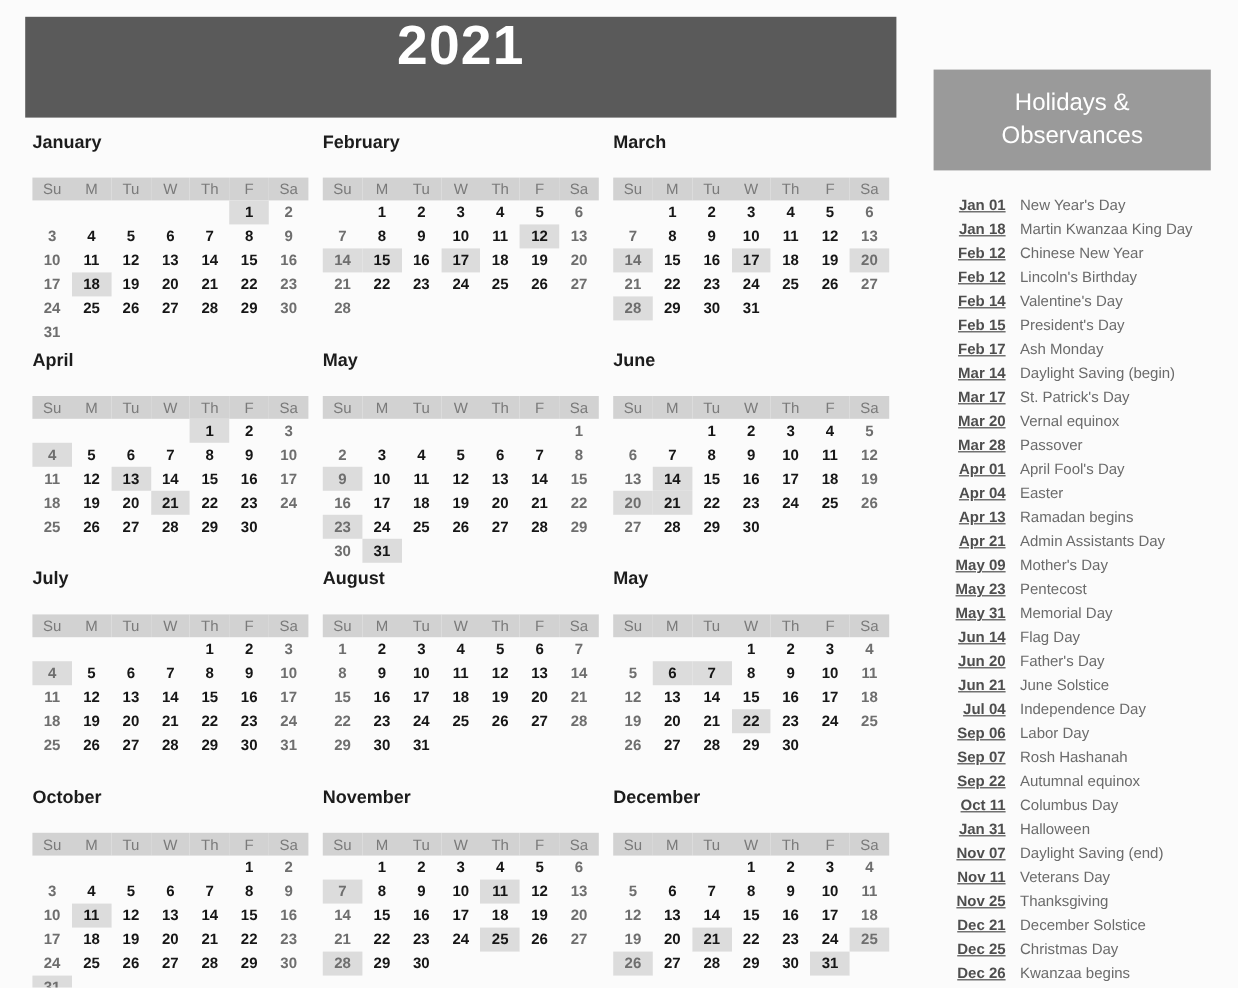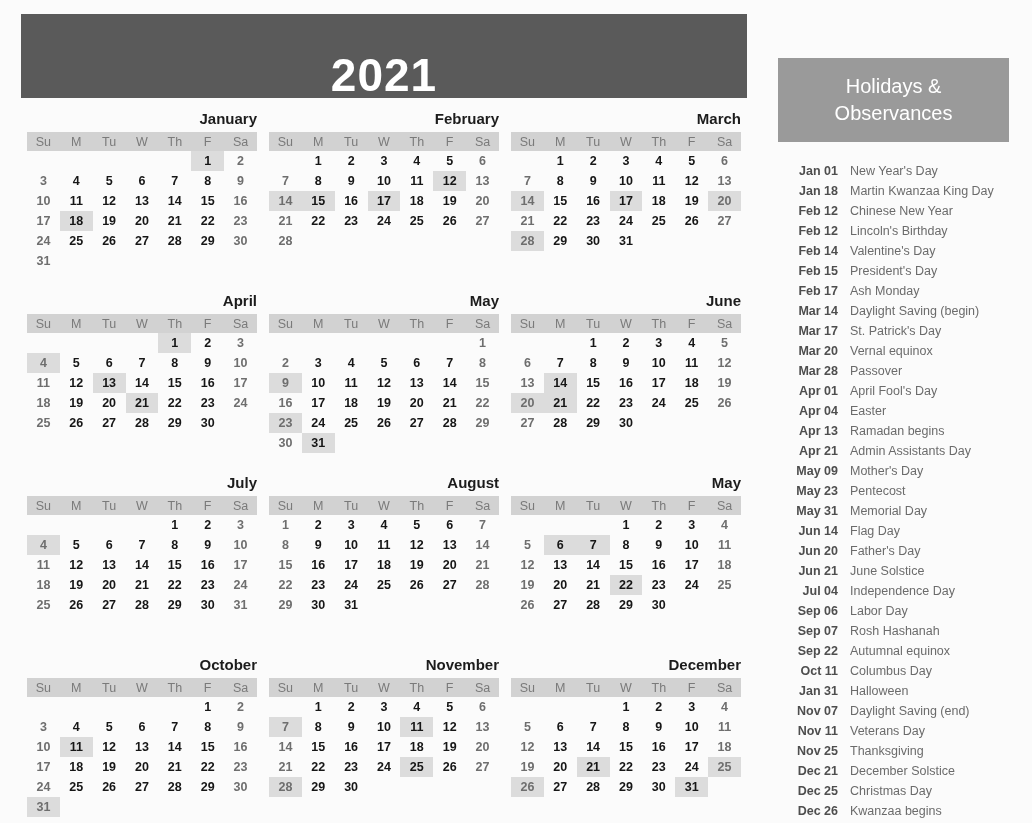--- a/index.html
+++ b/index.html
@@ -15,46 +15,46 @@
     width: 1032px; height: 823px;
     background: #fbfbfb;
   }
 
   
   #year-banner {
     position: absolute;
     left: 21px; top: 14px;
     width: 726px; height: 84px;
     background: #5a5a5a;
-    display: flex; align-items: flex-end; justify-content: center;
+    display: flex; align-items: flex-start; justify-content: center;
   }
   #year-title {
     color: #ffffff;
     font-size: 46px;
     font-weight: bold;
     letter-spacing: 1px;
     line-height: 1;
   }
 
   
   #months-grid {
     position: absolute;
     left: 21px; top: 110px;
     width: 726px;
     display: grid;
     grid-template-columns: repeat(3, 242px);
     grid-auto-rows: 182px;
   }
   .month-block { width: 242px; padding: 0 6px; }
   .month-name {
-    text-align: right;
+    text-align: left;
     font-size: 15px;
     font-weight: bold;
     color: #1c1c1c;
-    padding-bottom: 4px;
+    padding-bottom: 20px;
     line-height: 18px;
   }
   table.month-table {
     border-collapse: collapse;
     width: 100%;
     table-layout: fixed;
   }
   table.month-table th {
     background: #d2d2d2;
     color: #7a7a7a;
@@ -110,20 +110,21 @@
     line-height: 20px;
   }
   .holiday-date {
     width: 58px;
     text-align: right;
     padding-right: 12px;
     font-size: 12.5px;
     font-weight: bold;
     color: #4e4e4e;
     white-space: nowrap;
+    text-decoration: underline;
   }
   .holiday-name {
     font-size: 12.5px;
     font-weight: normal;
     color: #6b6b6b;
     white-space: nowrap;
   }
 </style>
 </head>
 <body>

